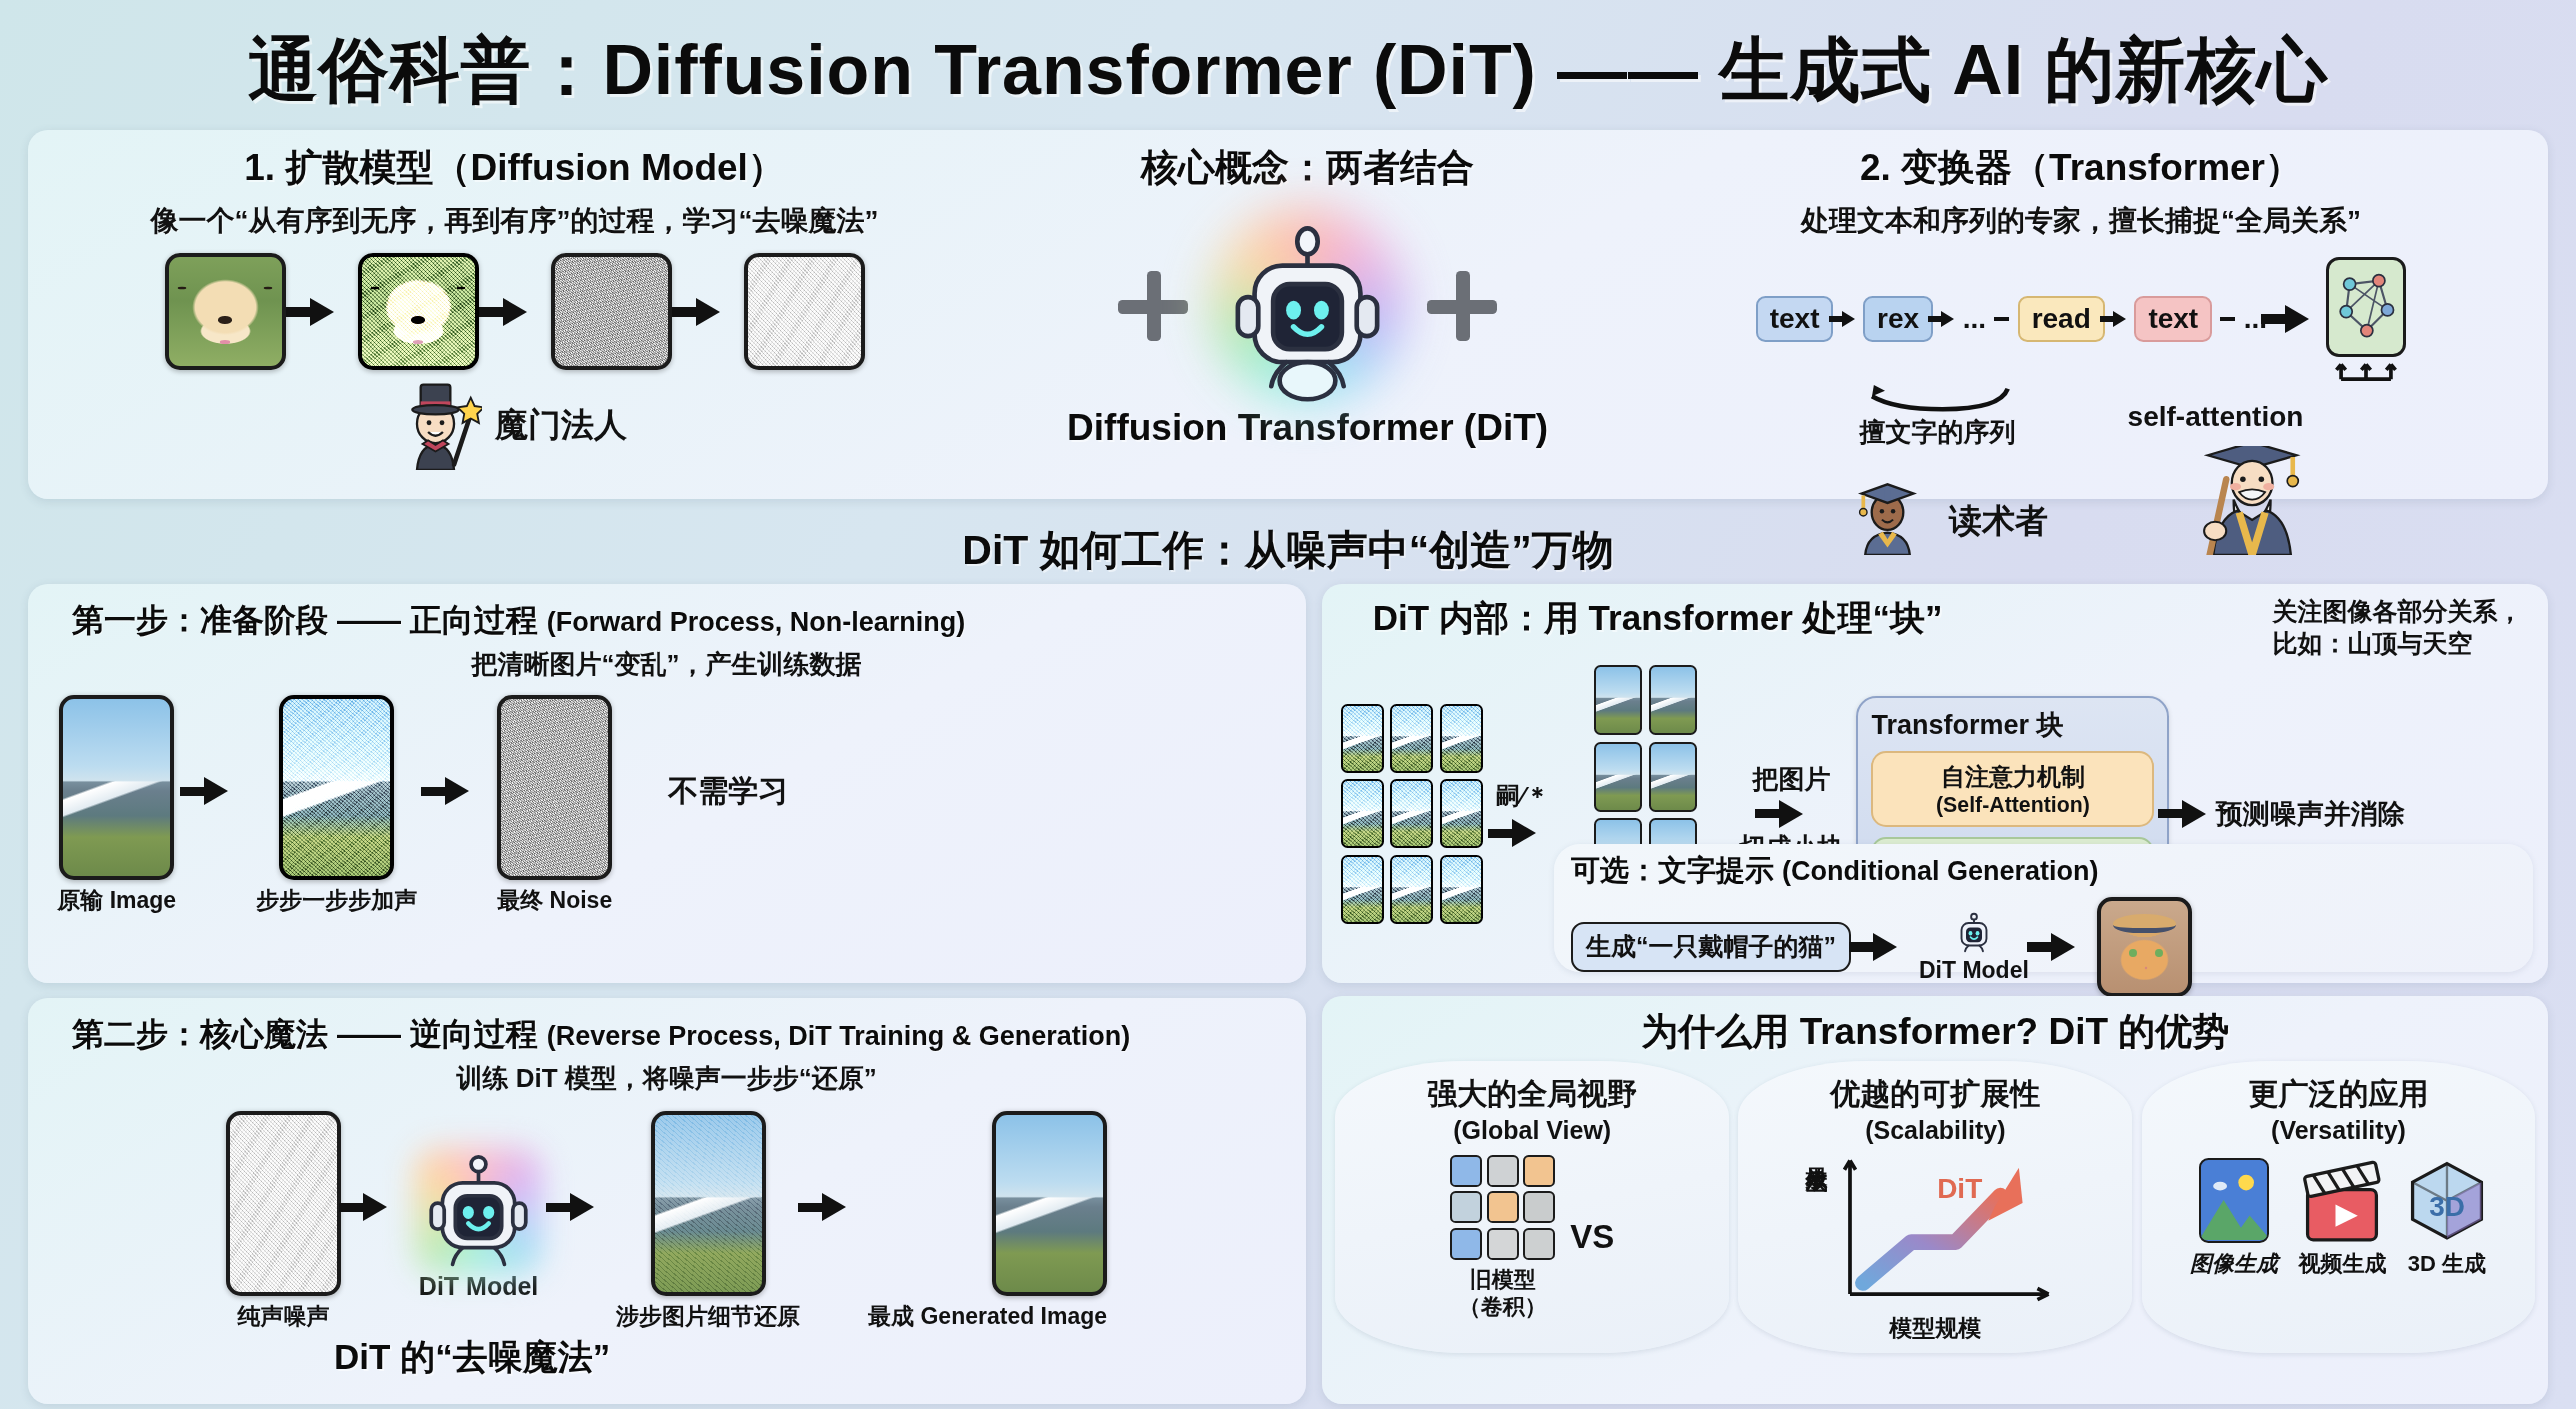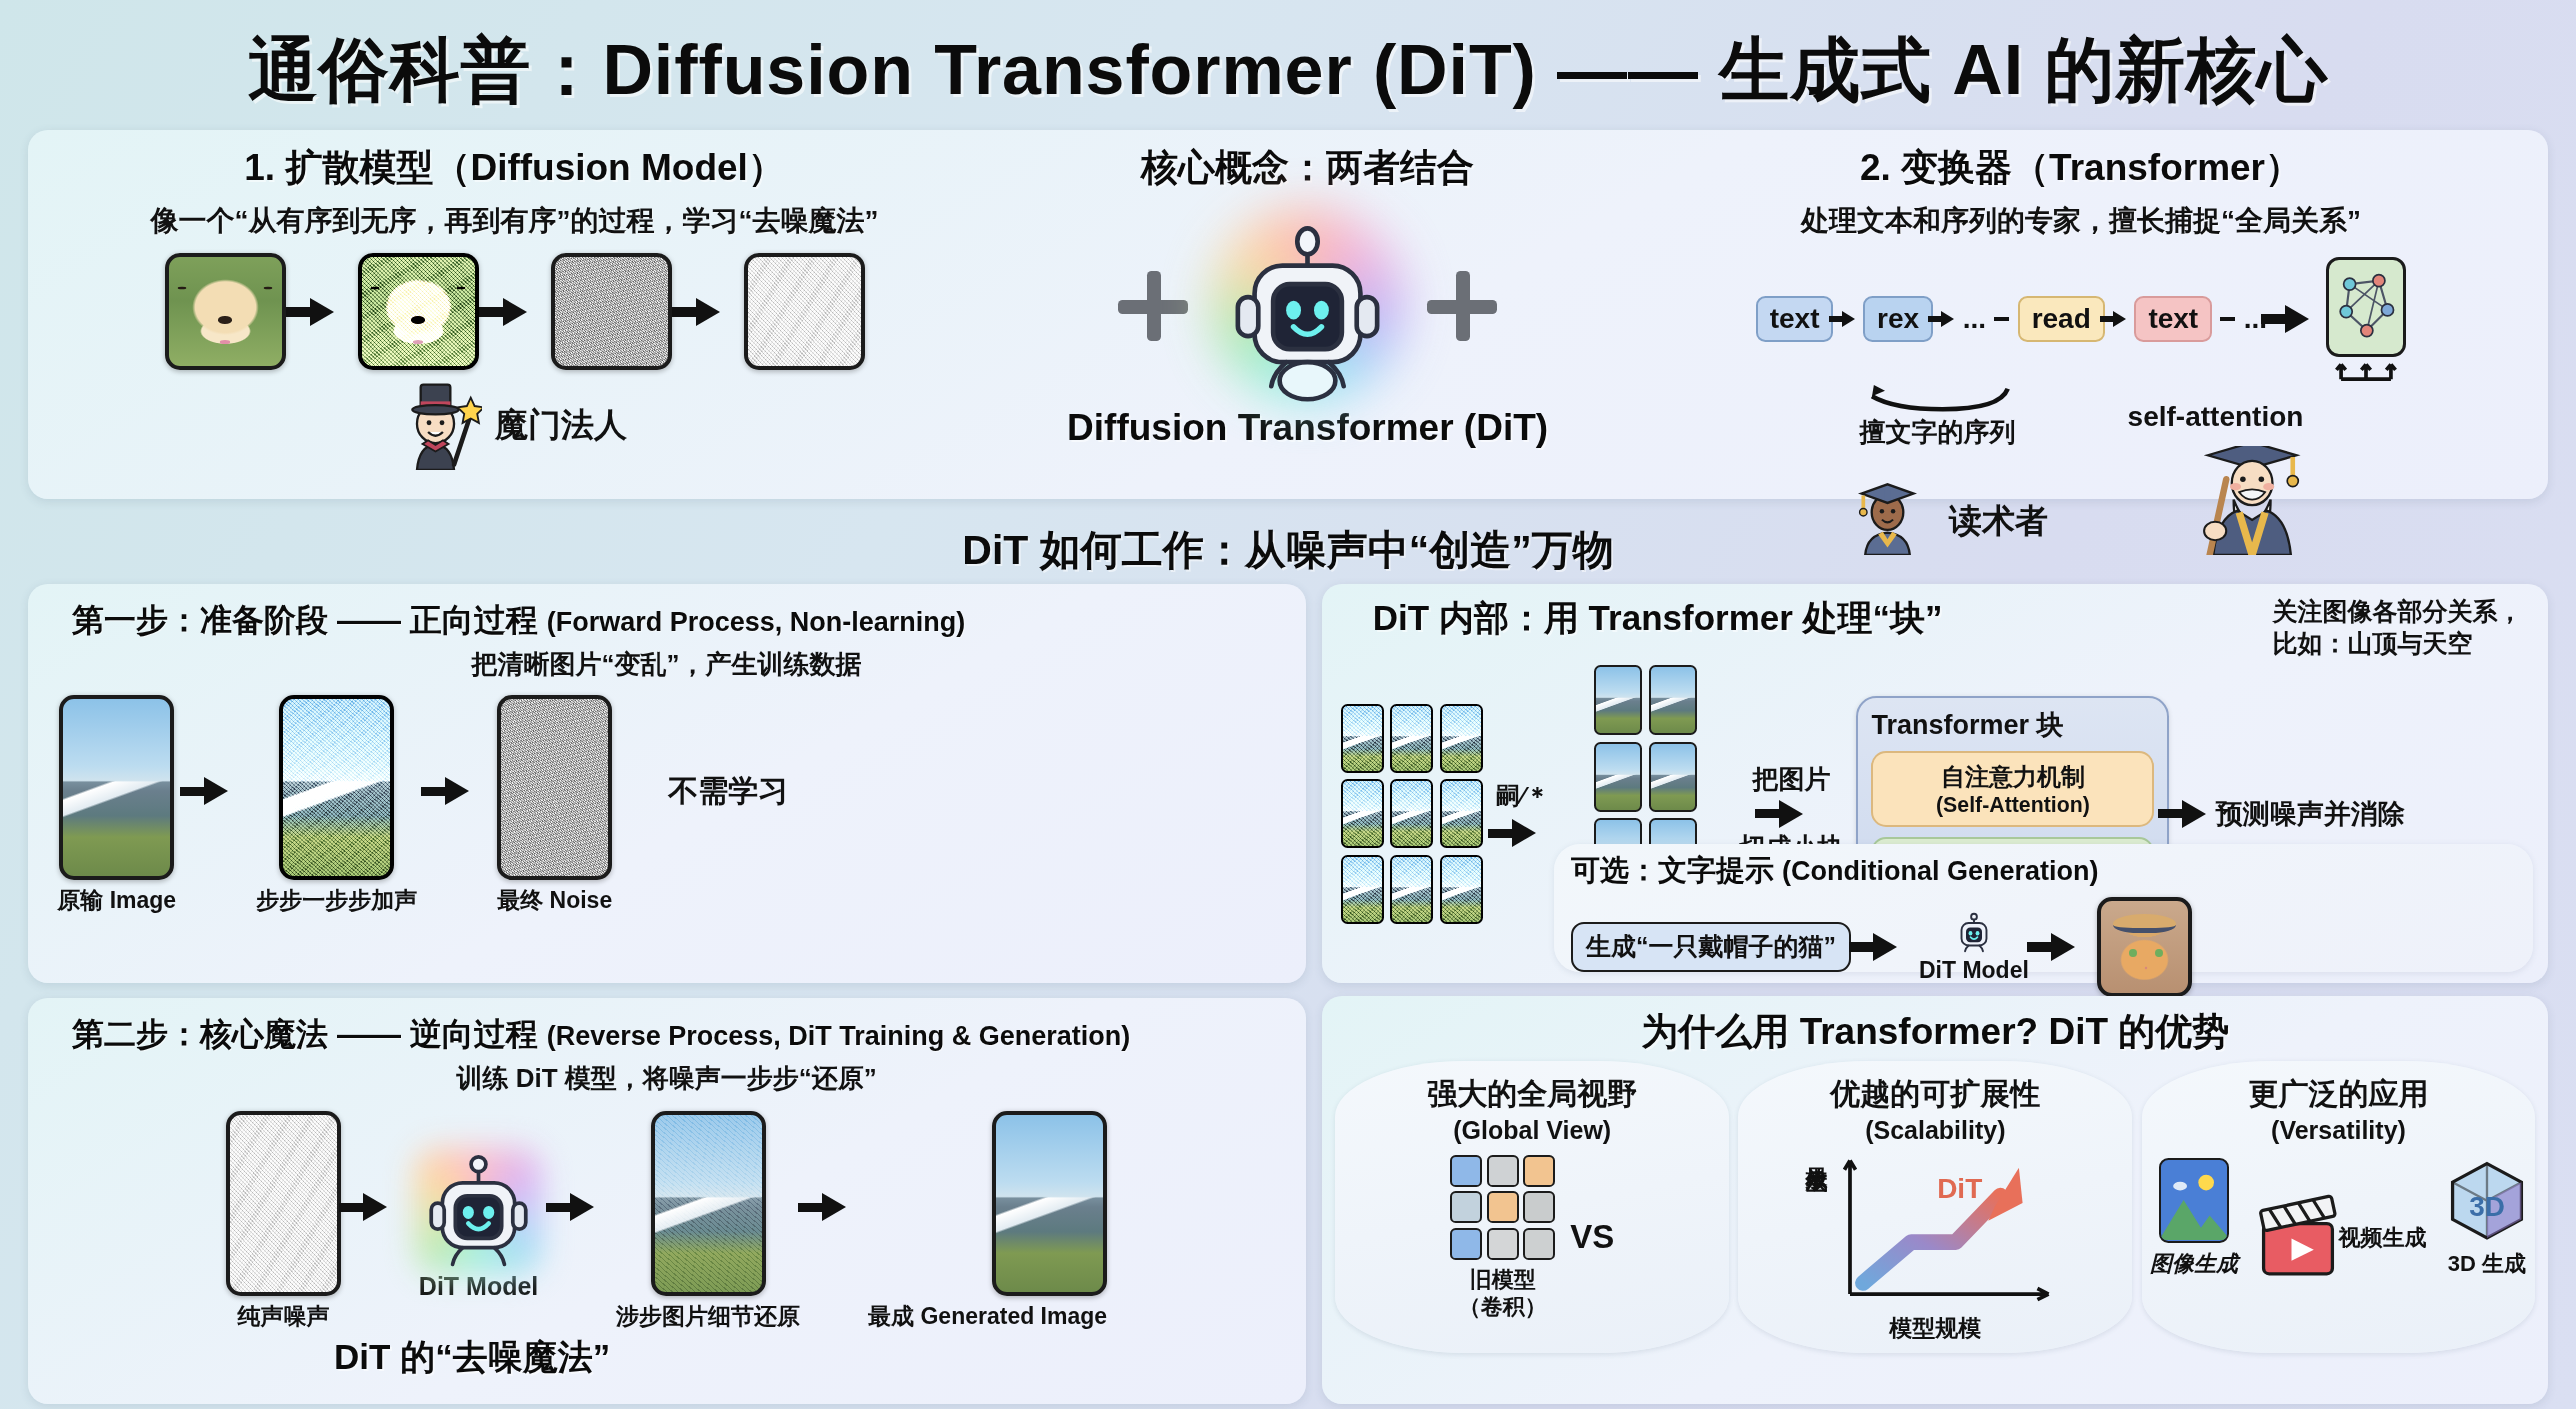--- a/index.html
+++ b/index.html
@@ -675,21 +675,21 @@
                 <div class="appicon" style="background:#4a7fd6;">
                   <svg viewBox="0 0 76 92" style="position:absolute;inset:0;">
                     <circle cx="52" cy="26" r="9" fill="#ffd94d"></circle>
                     <ellipse cx="22" cy="30" rx="8" ry="5" fill="#dfeaf7"></ellipse>
                     <path d="M-2 92 L26 46 L46 78 L56 64 L80 92 Z" fill="#5aa668"></path>
                   </svg>
                 </div>
                 <div class="adv-cap" style="margin-top:7.4px;font-style:italic;">图像生成</div>
               </div>
 
-              <div style="display:flex;flex-direction:row;align-items:center;">
+              <div style="display:flex;flex-direction:column;align-items:center;">
                 <div style="position:relative;width:80px;height:85px;">
                   <svg viewBox="0 0 86 92" style="position:absolute;inset:0;">
                     <rect x="6" y="34" width="74" height="54" rx="6" fill="#e85c63" stroke="#1b1b1b" stroke-width="3.5"></rect>
                     <g transform="rotate(-12 43 24)">
                       <rect x="4" y="12" width="78" height="22" rx="3" fill="#f2f3f5" stroke="#1b1b1b" stroke-width="3.5"></rect>
                       <path d="M14 12 l8 22 M30 12 l8 22 M46 12 l8 22 M62 12 l8 22" stroke="#1b1b1b" stroke-width="3.5"></path>
                     </g>
                     <path d="M36 50 L60 62 L36 74 Z" fill="#fff"></path>
                   </svg>
                 </div>

